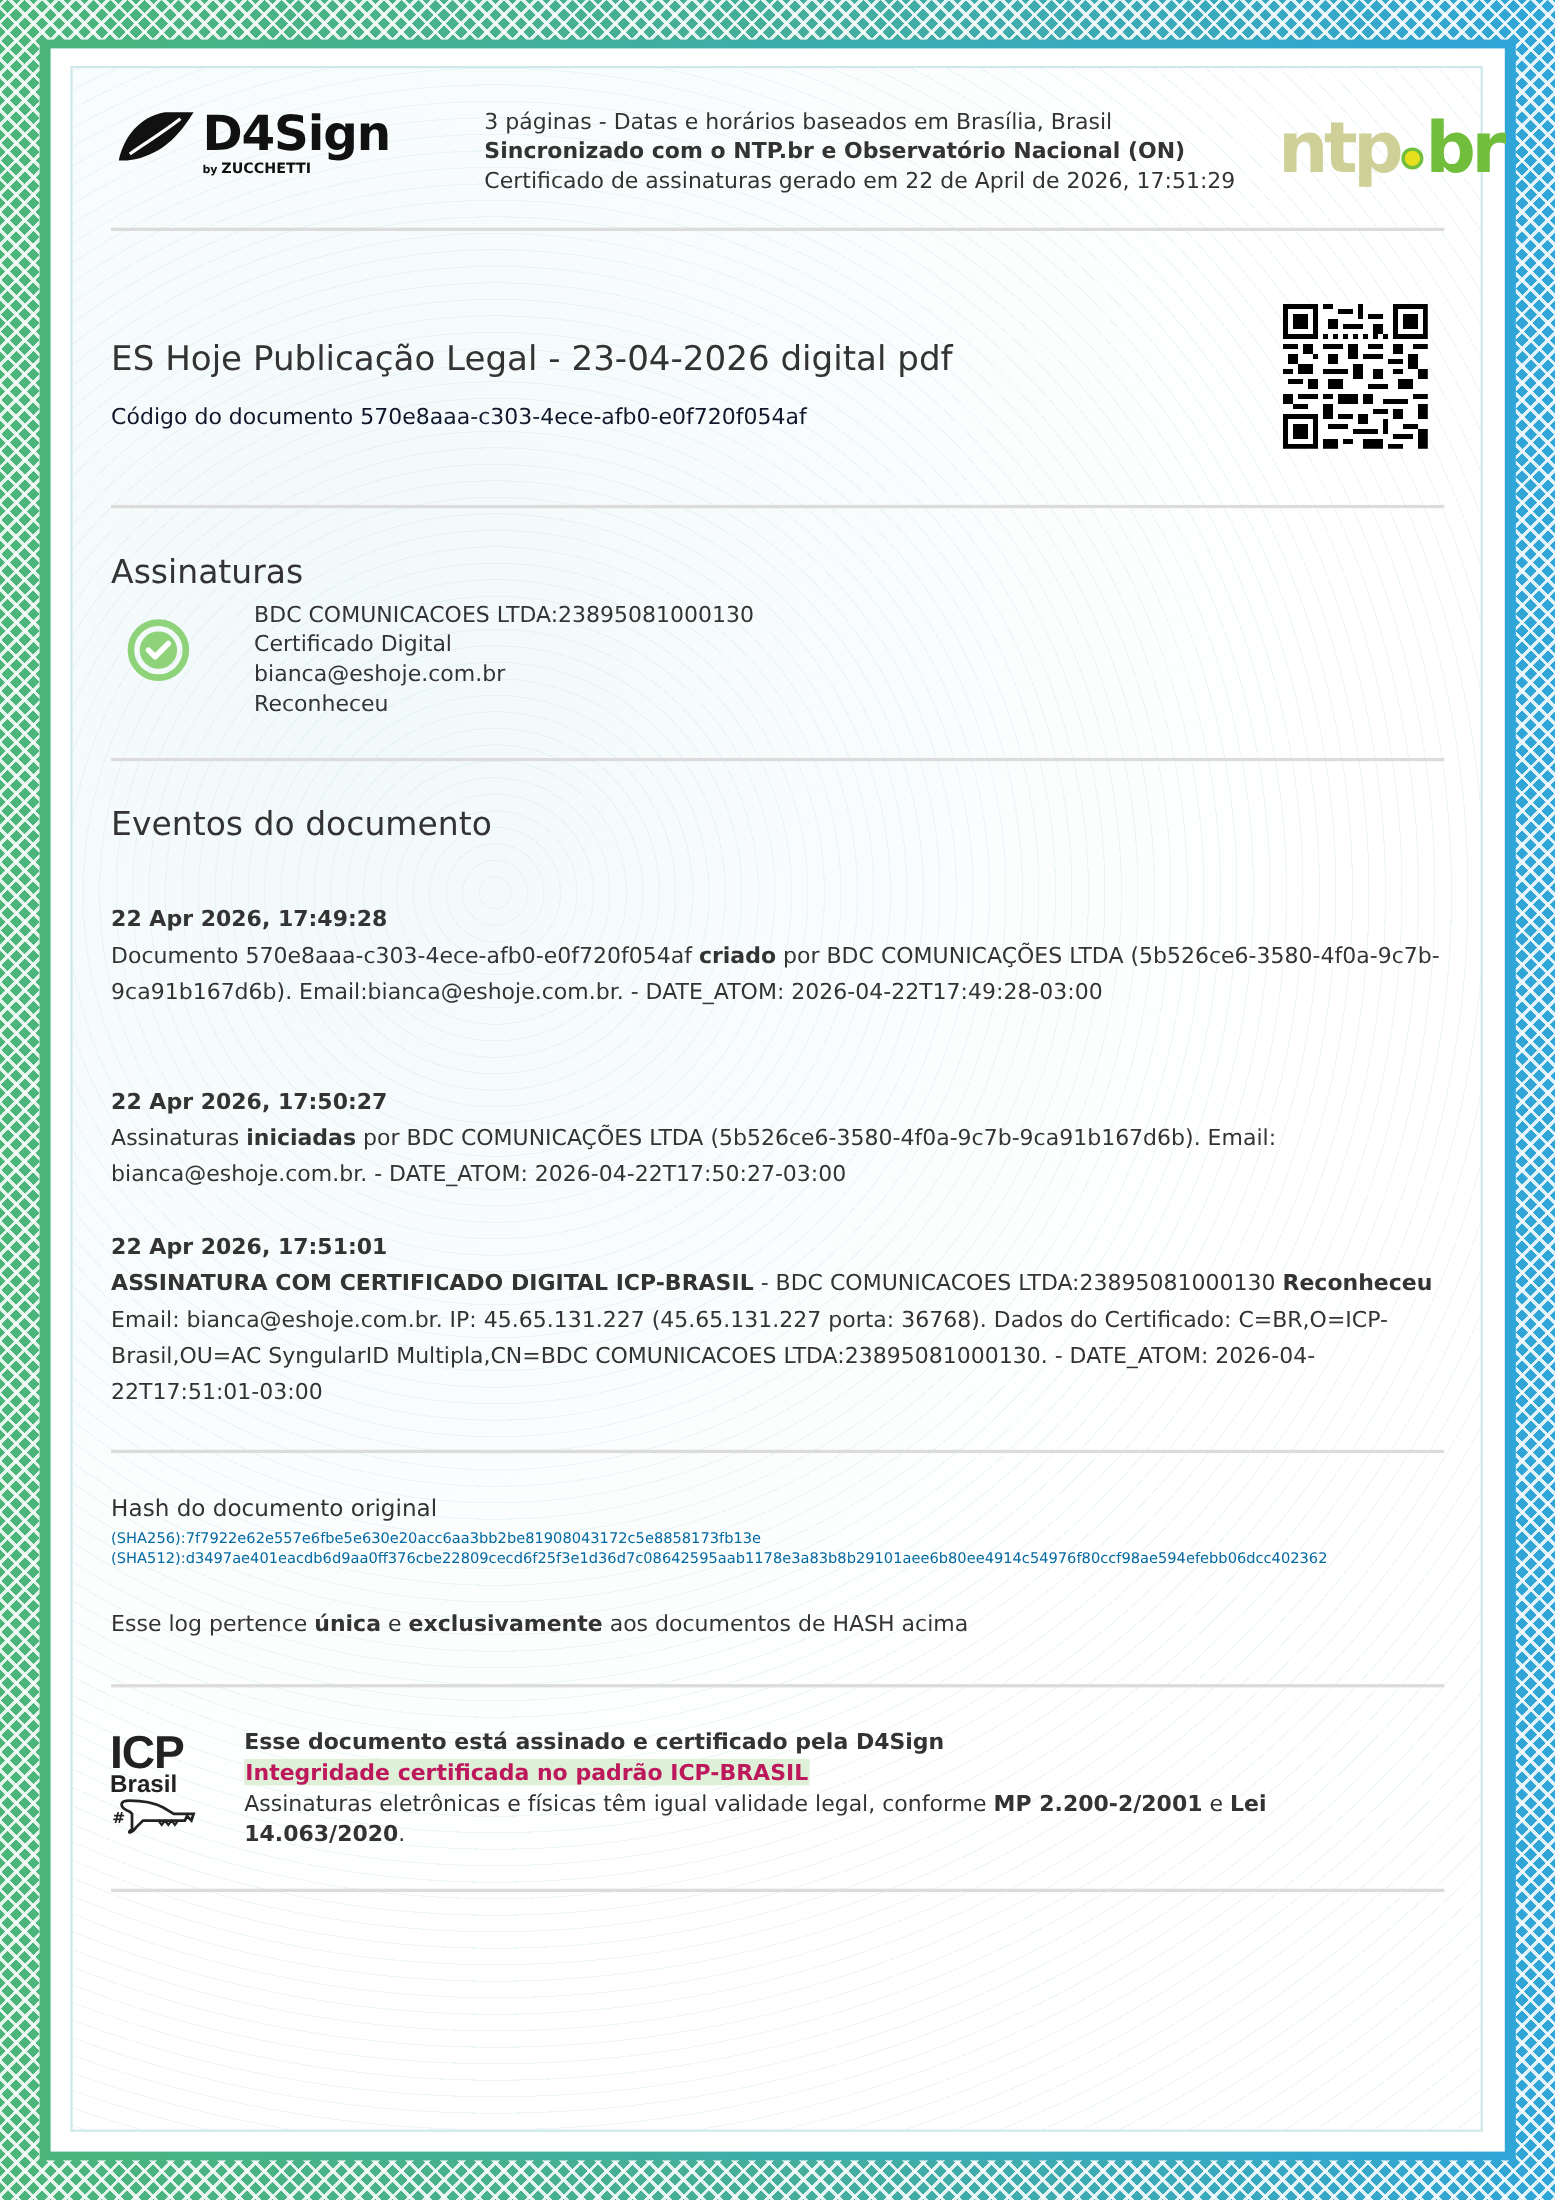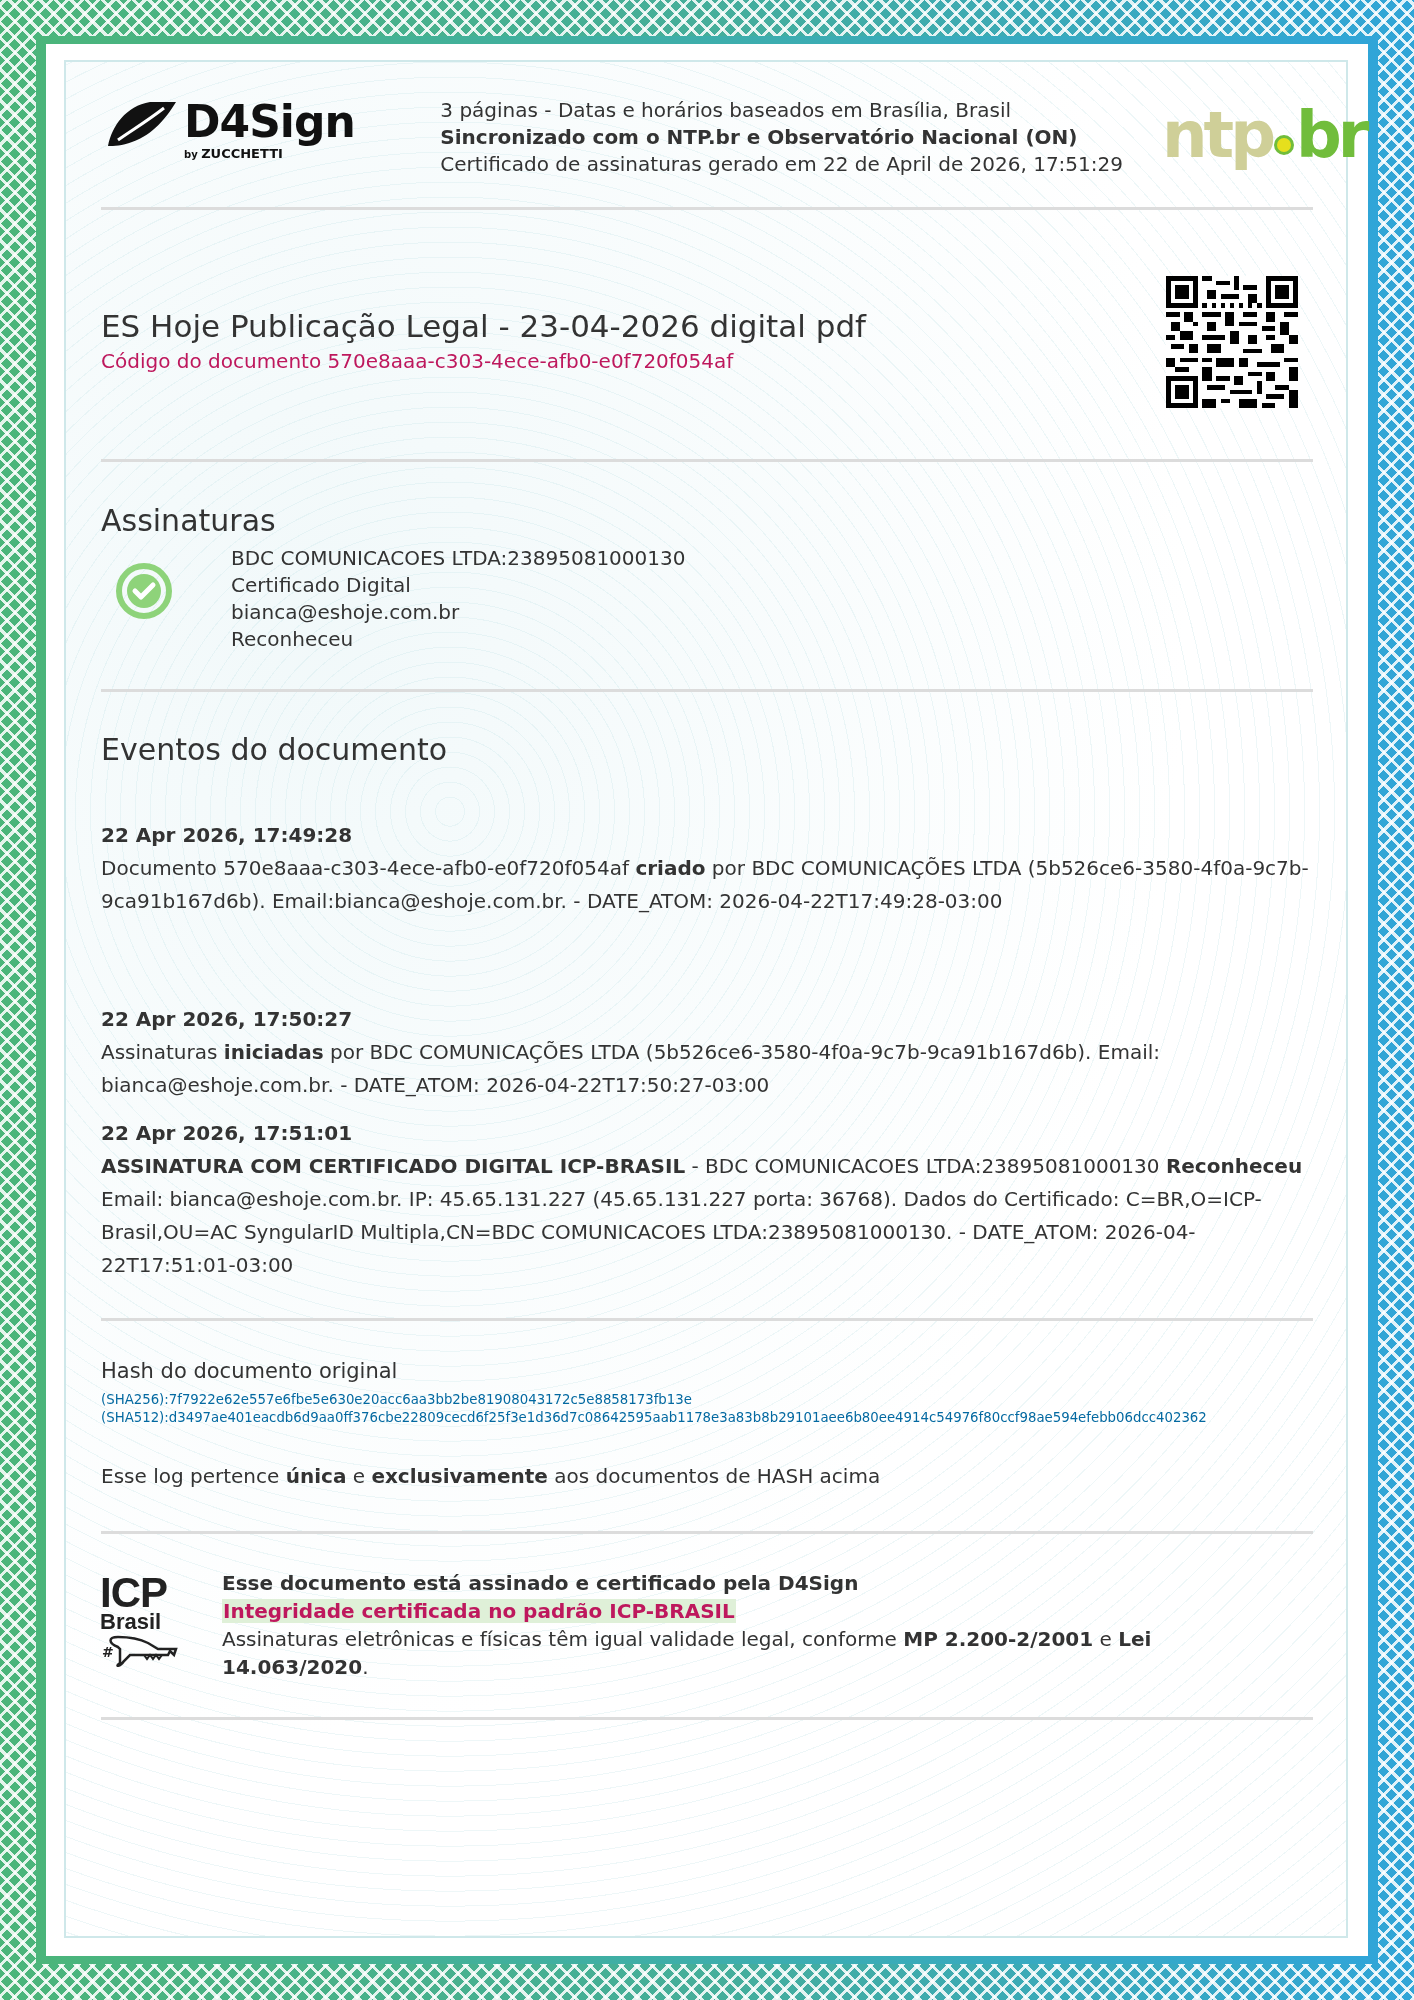--- a/index.html
+++ b/index.html
@@ -43,21 +43,21 @@
   .hdr-text { position:absolute; right:291px; top:97px; font-size:20px; line-height:27px; color:#333; }
   .hdr-text .bold { font-weight:bold; }
   .ntp { position:absolute; left:1162px; top:92px; font-family:"DejaVu Sans", sans-serif; font-weight:bold; font-size:64px; letter-spacing:-4px; line-height:86px; }
   .ntp .n { color:#cfcf98;text-align:center; }
   .ntp .b { color:#71bd3c; }
   .ntp .dot { display:inline-block; width:14px; height:14px; border-radius:50%; background:#e6df1d; margin:0 2px; vertical-align:2px; border:3px solid #71bd3c; }
 
   .rule { position:absolute; left:101px; width:1212px; height:3px; background:#dcdcdc; }
 
   .doc-title { position:absolute; left:101px; top:308px; font-size:31px; color:#333; }
-  .doc-code { position:absolute; left:101px; top:349px; font-size:20px; color:#be185d; }
+  .doc-code { position:absolute; left:101px; top:366px; font-size:20px; color:#0f172a; }
   .qr { position:absolute; left:1166px; top:276px; width:132px; height:132px; }
 
   .section-h { position:absolute; left:101px; font-size:30px; color:#333; }
   .sig-icon { position:absolute; left:115px; top:562px; width:58px; height:58px; }
   .sig-lines { position:absolute; left:187px; top:545px; font-size:20px; line-height:27px; color:#333;margin-left:44px; }
 
   .event { position:absolute; left:101px; width:1220px; font-size:20px; line-height:33px; color:#333; }
   .event .date { font-weight:bold; display:block; }
   .event b { font-weight:bold; }
 
@@ -200,21 +200,21 @@
 
 <div class="rule" style="top:689px;"></div>
 
 <div class="section-h" style="top:732px;">Eventos do documento</div>
 
 <div class="event" style="top:819px;">
   <span class="date">22 Apr 2026, 17:49:28</span>
   <span>Documento 570e8aaa-c303-4ece-afb0-e0f720f054af </span><b>criado</b><span> por BDC COMUNICAÇÕES LTDA (5b526ce6-3580-4f0a-9c7b-9ca91b167d6b). Email:bianca@eshoje.com.br. - DATE_ATOM: 2026-04-22T17:49:28-03:00</span>
 </div>
 
-<div class="event" style="top:985px;margin-top:18px;">
+<div class="event" style="top:985px;">
   <span class="date">22 Apr 2026, 17:50:27</span>
   <span>Assinaturas </span><b>iniciadas</b><span> por BDC COMUNICAÇÕES LTDA (5b526ce6-3580-4f0a-9c7b-9ca91b167d6b). Email: bianca@eshoje.com.br. - DATE_ATOM: 2026-04-22T17:50:27-03:00</span>
 </div>
 
 <div class="event" style="top:1117px;">
   <span class="date">22 Apr 2026, 17:51:01</span>
   <b>ASSINATURA COM CERTIFICADO DIGITAL ICP-BRASIL</b><span> - BDC COMUNICACOES LTDA:23895081000130 </span><b>Reconheceu</b><span> Email: bianca@eshoje.com.br. IP: 45.65.131.227 (45.65.131.227 porta: 36768). Dados do Certificado: C=BR,O=ICP-Brasil,OU=AC SyngularID Multipla,CN=BDC COMUNICACOES LTDA:23895081000130. - DATE_ATOM: 2026-04-22T17:51:01-03:00</span>
 </div>
 
 <div class="rule" style="top:1318px;"></div>

